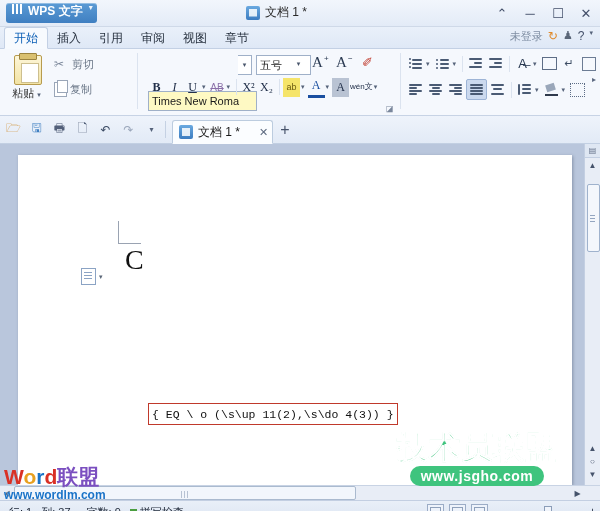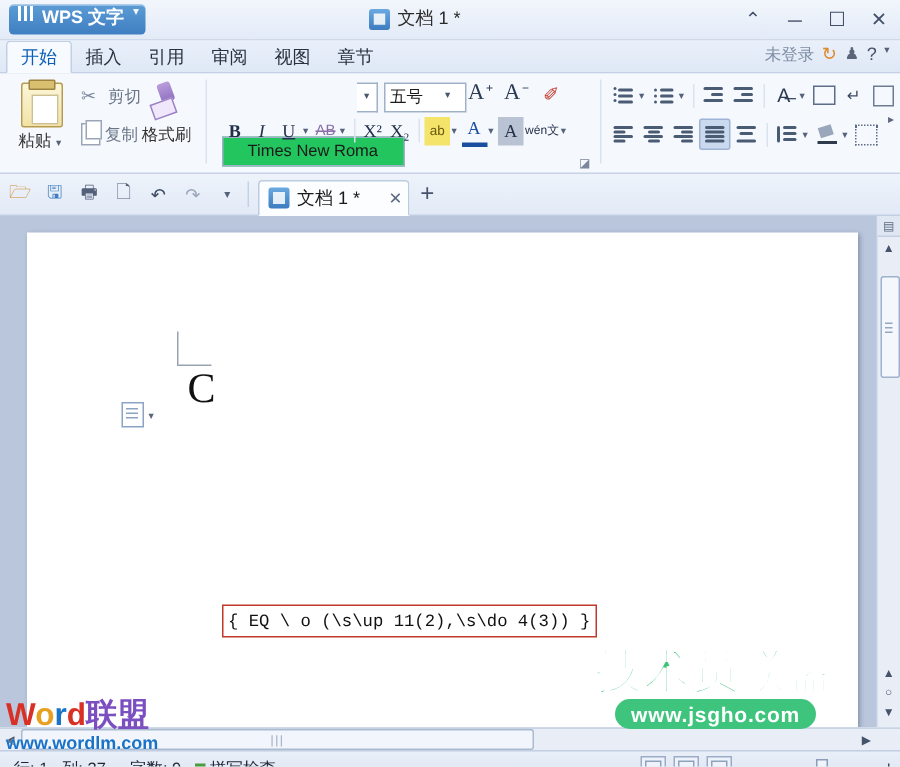--- a/index.html
+++ b/index.html
@@ -75,21 +75,21 @@
     border:1px solid #9aa6b8;background:#fff;}
   .cb-fmt{position:absolute;left:92px;top:4px;width:38px;text-align:center;}
   .brush{width:24px;height:26px;margin:2px auto 1px;position:relative;}
   .brush:before{content:"";position:absolute;left:7px;top:0;width:9px;height:13px;
     background:linear-gradient(180deg,#b99ddb,#8e6fbf);border-radius:2px;transform:rotate(-20deg);}
   .brush:after{content:"";position:absolute;left:2px;top:12px;width:14px;height:9px;
     background:#f0e7fa;border:1px solid #9b81c4;transform:rotate(-20deg);}
 
   
   .fontbox{position:absolute;left:148px;top:6px;width:104px;height:18px;
-    background:#22c55e;border:1px solid #9fb0c8;font-size:11px;line-height:18px;padding-left:16px;
+    background:#fef9c3;border:1px solid #9fb0c8;font-size:11px;line-height:18px;padding-left:3px;
     overflow:hidden;white-space:nowrap;margin-top:36px;}
   .fontcaret{position:absolute;left:238px;top:6px;width:13px;height:18px;
     border:1px solid #9fb0c8;border-left:none;background:#fff;
     font-size:7px;line-height:18px;text-align:center;color:#49566c;}
   .sizebox{position:absolute;left:256px;top:6px;width:50px;height:18px;
     background:#fff;border:1px solid #9fb0c8;font-size:11px;line-height:18px;padding-left:3px;}
   .sizecaret{position:absolute;left:292px;top:6px;width:13px;height:18px;
     font-size:7px;line-height:18px;text-align:center;color:#49566c;}
   .bigA{position:absolute;font-family:"Liberation Serif",serif;color:#2a3a52;}
   .fmtrow{position:absolute;left:148px;top:28px;height:20px;display:flex;align-items:center;}
@@ -236,24 +236,20 @@
       </div>
     </div>
     <div class="cb-small" style="left:54px;top:8px;">
       <span class="sm-ic ic-scissors">✂</span>
       <span>剪切</span>
     </div>
     <div class="cb-small" style="left:54px;top:33px;">
       <span class="ic-copy"></span>
       <span>复制</span>
     </div>
-    <div class="cb-fmt">
-      <div class="brush"></div>
-      <div class="cb-lbl">格式刷</div>
-    </div>
     <div class="sep" style="left:137px;"></div>
 
     <div class="fontbox">Times New Roma</div>
     <div class="fontcaret">▾</div>
     <div class="sizebox">五号</div>
     <div class="sizecaret">▾</div>
     <div class="bigA" style="left:312px;top:5px;font-size:15px;">A</div>
     <div style="position:absolute;left:324px;top:5px;font-size:8px;color:#2a3a52;">+</div>
     <div class="bigA" style="left:336px;top:5px;font-size:15px;">A</div>
     <div style="position:absolute;left:348px;top:5px;font-size:8px;color:#2a3a52;">−</div>

